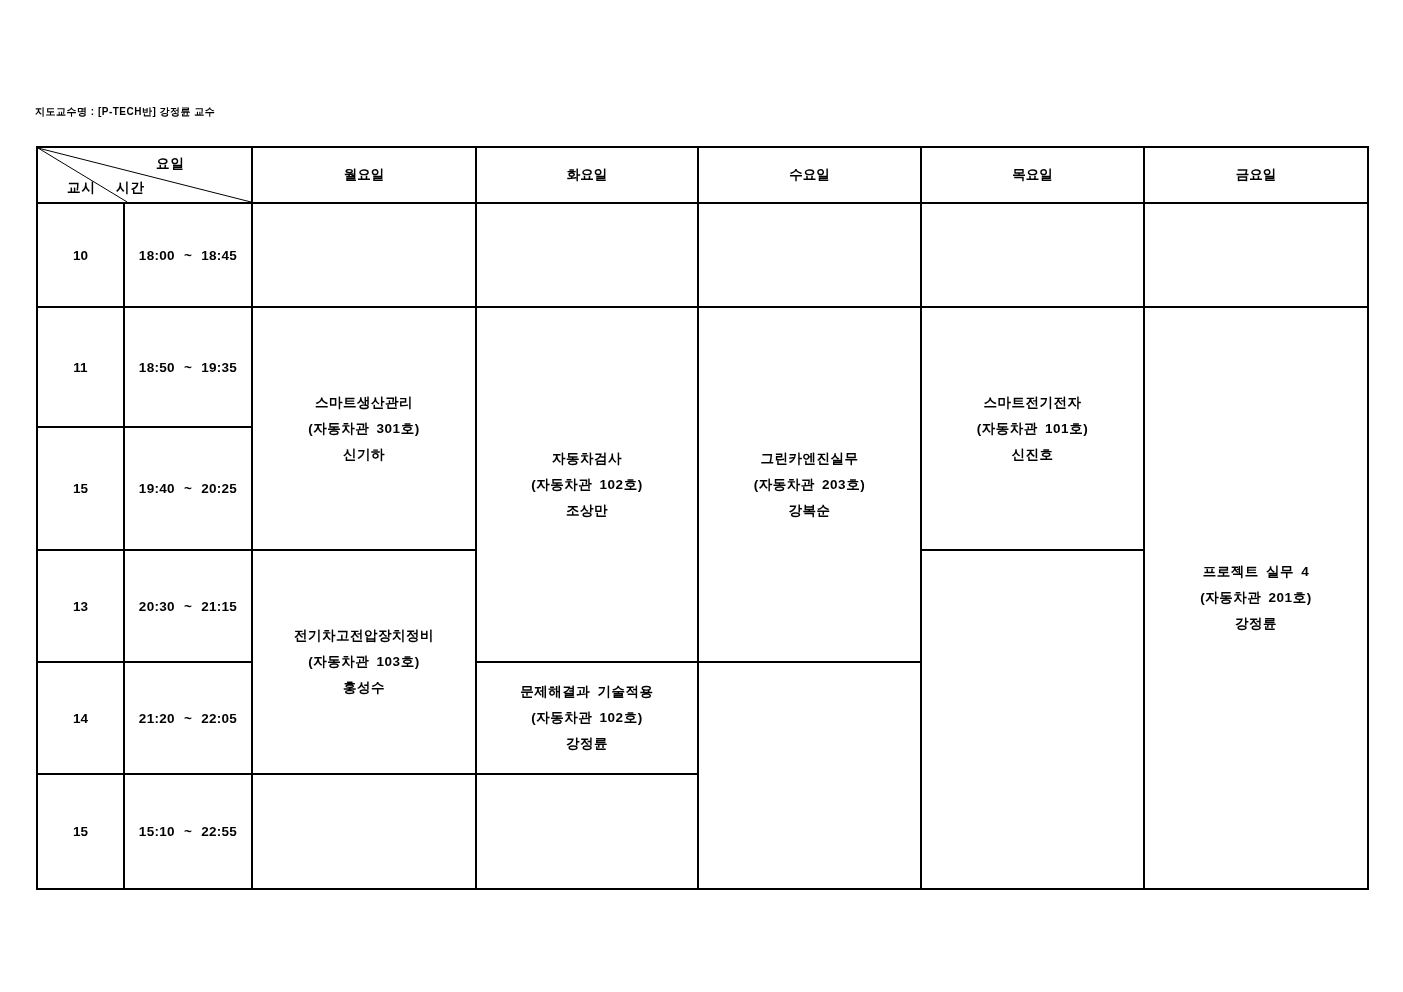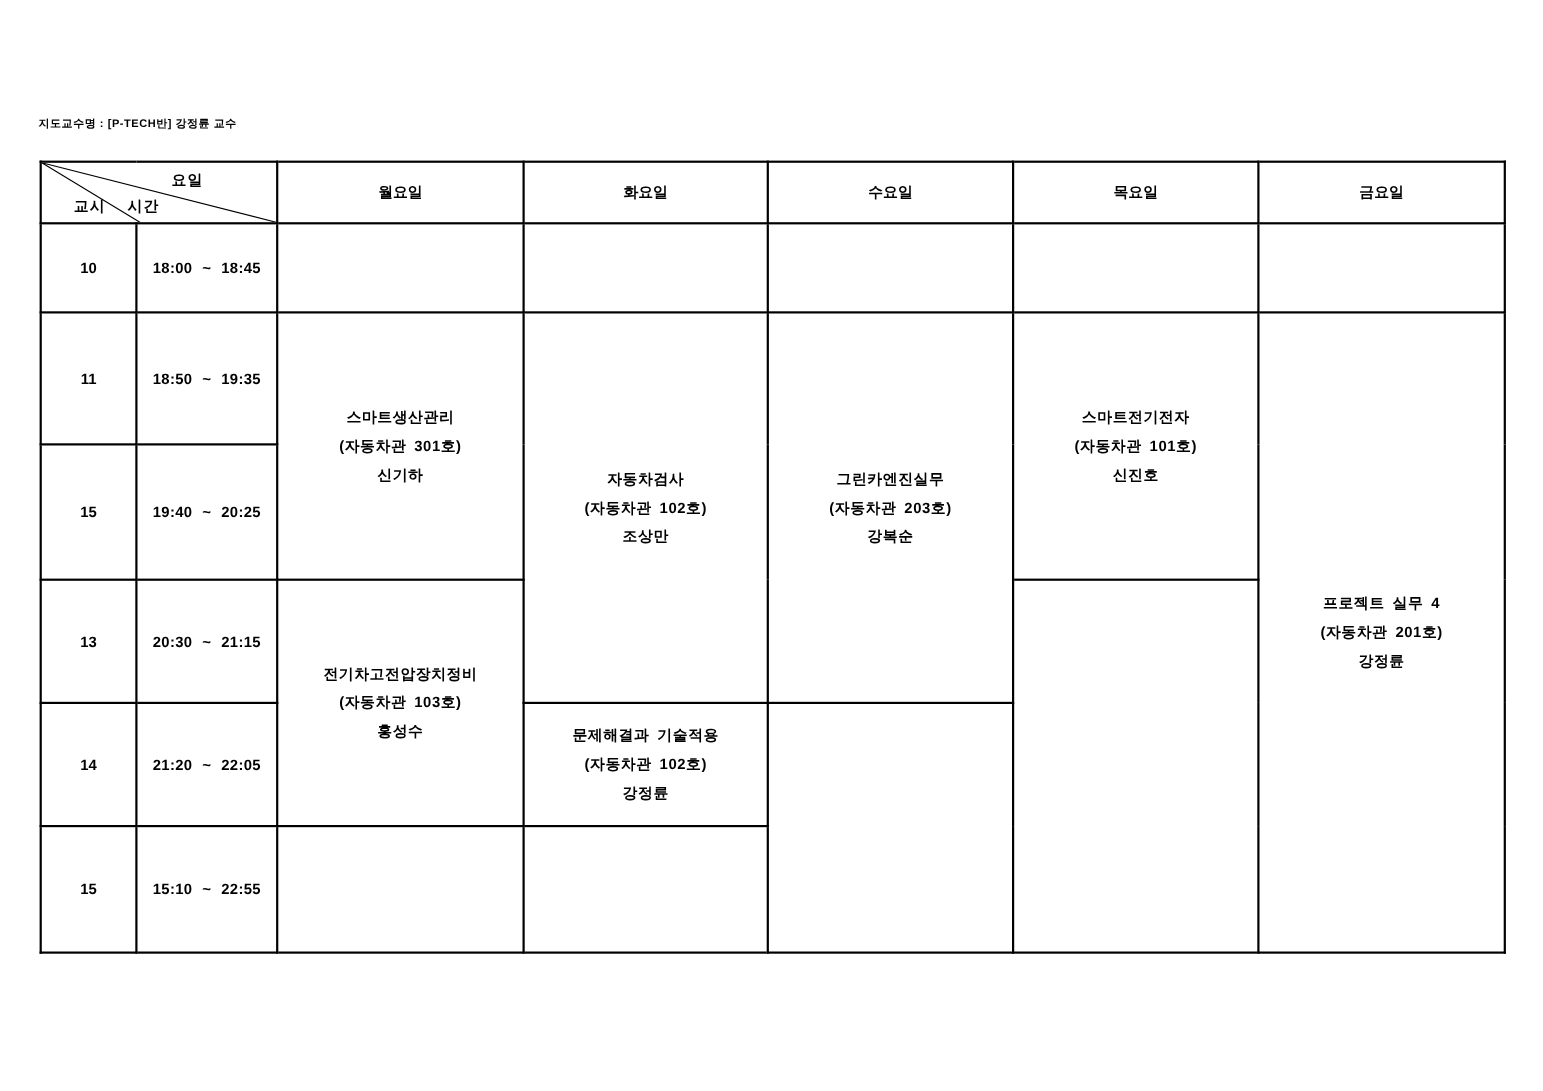--- a/index.html
+++ b/index.html
@@ -103,21 +103,21 @@
         <span class="corner-label lbl-period">교시</span>
         <span class="corner-label lbl-time">시간</span>
       </th>
       <th>월요일</th>
       <th>화요일</th>
       <th>수요일</th>
       <th>목요일</th>
       <th>금요일</th>
     </tr>
 
-    <tr style="height:81px">
+    <tr style="height:104px">
       <td>10</td>
       <td class="time-cell">18:00 ~ 18:45</td>
       <td></td>
       <td></td>
       <td></td>
       <td></td>
       <td></td>
     </tr>
 
     <tr style="height:120px">

